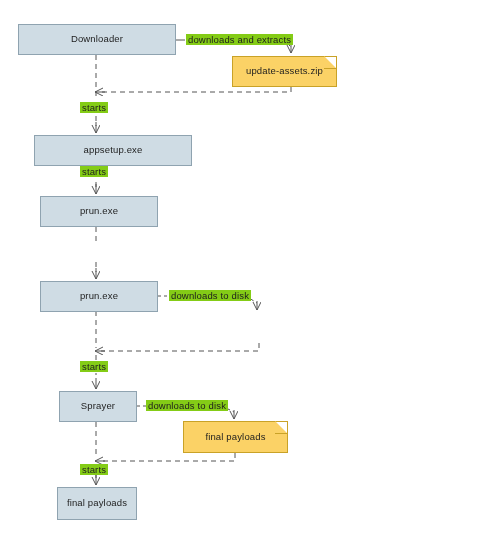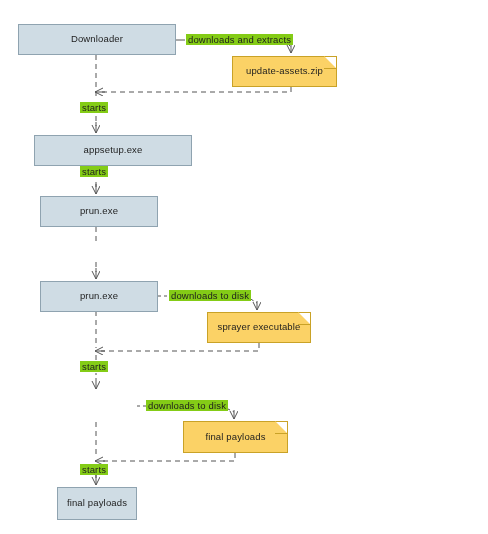--- a/index.html
+++ b/index.html
@@ -173,25 +173,24 @@
   </div>
 
   <div class="node process" style="left:40px; top:196px; width:118px; height:31px;">
     <span class="node-label">prun.exe</span>
   </div>
 
   <div class="node process" style="left:40px; top:281px; width:118px; height:31px;">
     <span class="node-label">prun.exe</span>
   </div>
 
-  <div class="node artifact" style="left:207px; top:312px; width:104px; height:31px;">
-    <span class="fold"></span>
-    <span class="node-label">sprayer executable</span>
-  </div>
-
+
+  <div class="node process" style="left:59px; top:391px; width:78px; height:31px;">
+    <span class="node-label">Sprayer</span>
+  </div>
 
   <div class="node artifact" style="left:183px; top:421px; width:105px; height:32px;">
     <span class="fold"></span>
     <span class="node-label">final payloads</span>
   </div>
 
   <div class="node process" style="left:57px; top:487px; width:80px; height:33px;">
     <span class="node-label">final payloads</span>
   </div>
 

